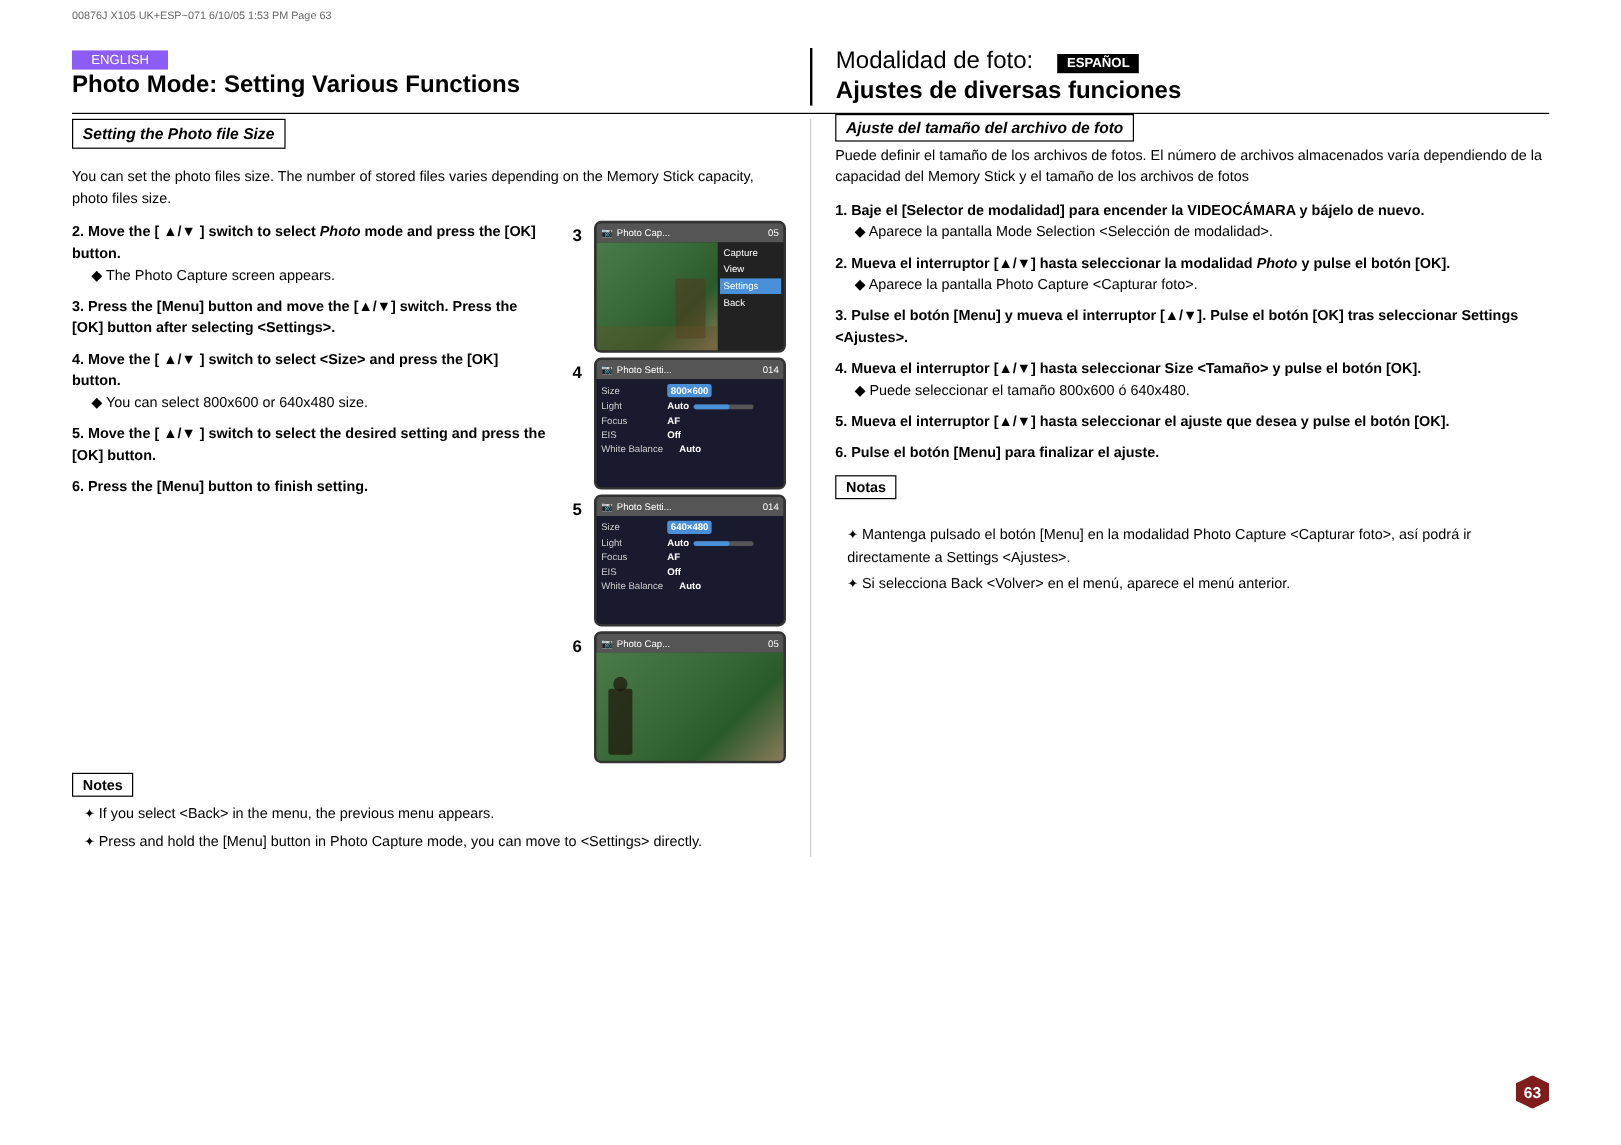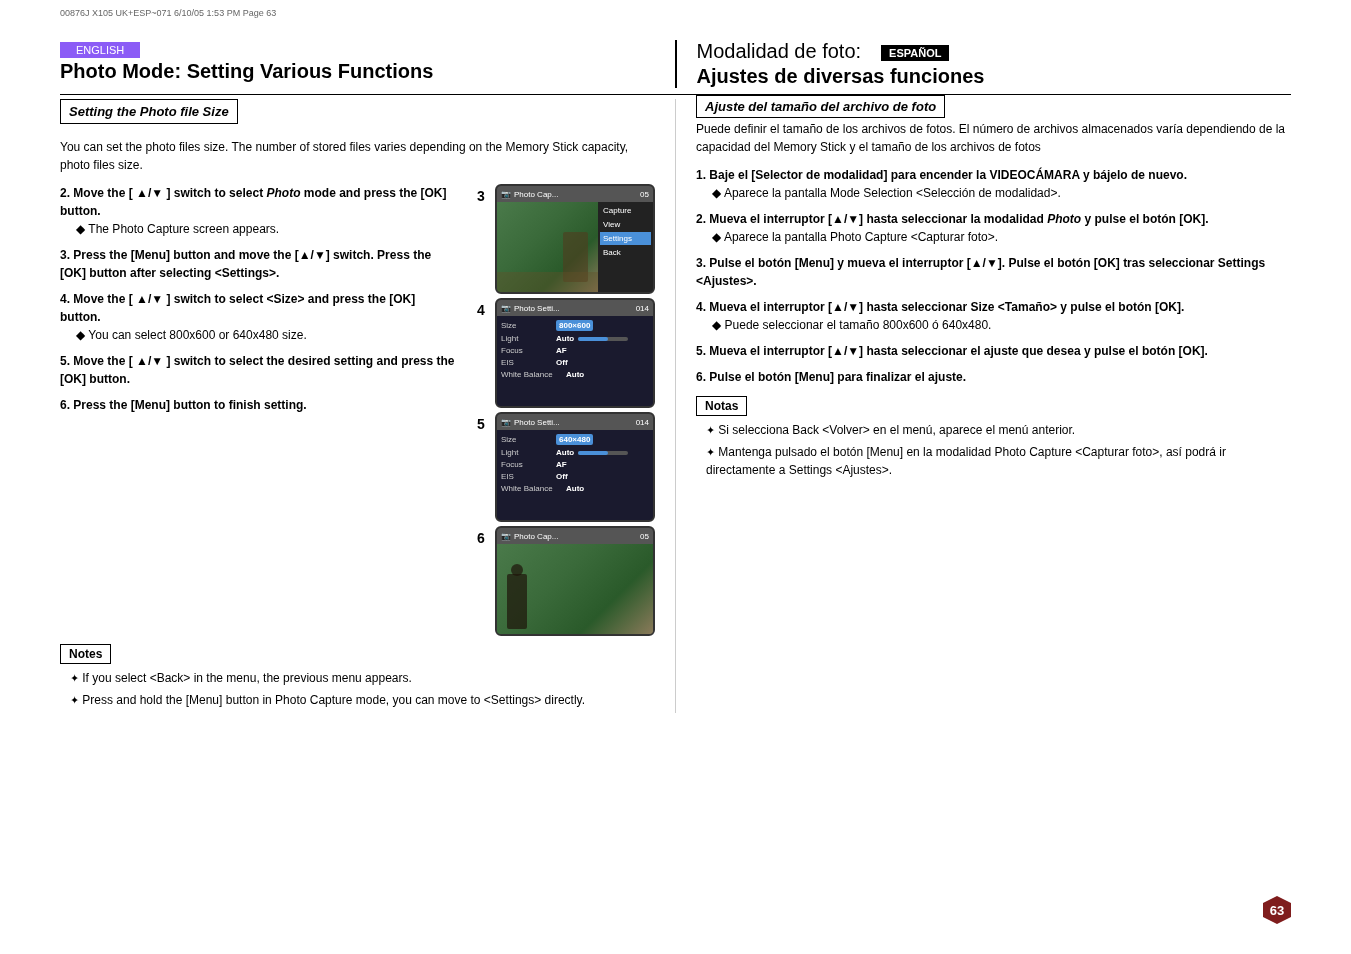--- a/index.html
+++ b/index.html
@@ -269,21 +269,21 @@
     }
 
     .step-bold { font-weight: bold; }
 
     .notas-box {
       border: 1px solid #000;
       padding: 2px 8px;
       font-size: 12px;
       font-weight: bold;
       display: inline-block;
-      margin-bottom: 5px;
+      margin-bottom: 20px;
     }
 
     .header-title-row {
       display: flex;
       align-items: center;
       margin-bottom: 2px;
     }
 
     .right-header-row {
       display: flex;
@@ -547,22 +547,22 @@
         </div>
 
         <div class="right-step">
           <span class="step-bold">6. Pulse el botón [Menu] para finalizar el ajuste.</span>
         </div>
 
       </div>
 
       <div style="margin-top:8px;">
         <span class="notas-box">Notas</span>
+        <div class="notes-item">Mantenga pulsado el botón [Menu] en la modalidad Photo Capture &lt;Capturar foto&gt;, así podrá ir directamente a Settings &lt;Ajustes&gt;.</div>
         <div class="notes-item">Si selecciona Back &lt;Volver&gt; en el menú, aparece el menú anterior.</div>
-        <div class="notes-item">Mantenga pulsado el botón [Menu] en la modalidad Photo Capture &lt;Capturar foto&gt;, así podrá ir directamente a Settings &lt;Ajustes&gt;.</div>
       </div>
 
     </div>
   </div>
 
   <div class="page-badge">63</div>
 
 </div>
 
 </body></html>

